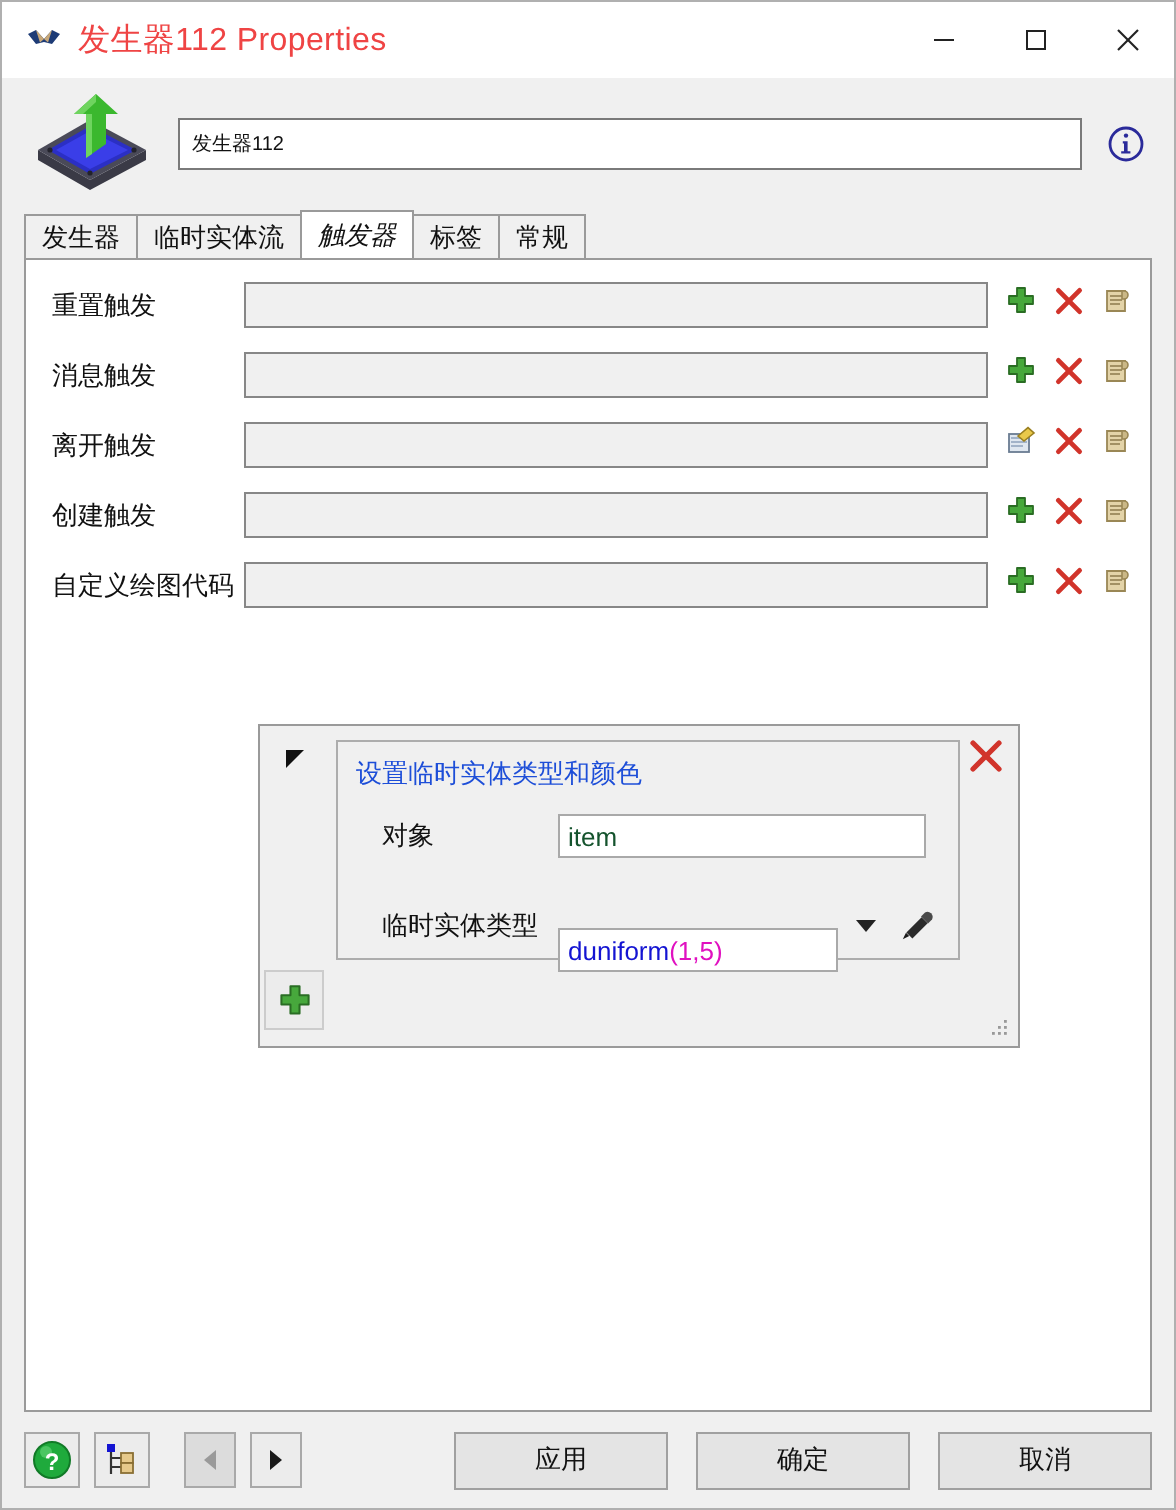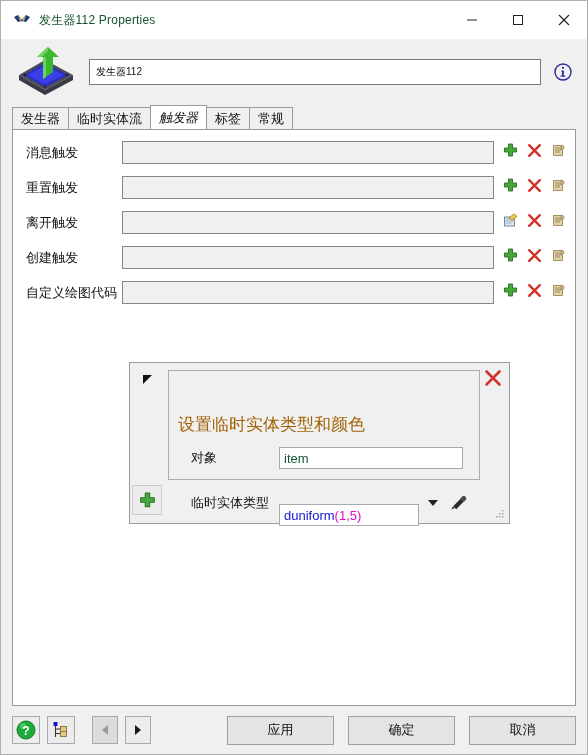--- a/index.html
+++ b/index.html
@@ -38,22 +38,22 @@
   .title-icon {
     margin-left: 11px;
     margin-right: 7px;
     width: 20px;
     height: 20px;
     display: flex;
     align-items: center;
     justify-content: center;
   }
   .title-text {
-    font-size: 12px;
-    color: #14532d;
+    font-size: 16px;
+    color: #ef4444;
     letter-spacing: .2px;
     white-space: nowrap;
   }
   .win-buttons {
     margin-left: auto;
     display: flex;
     height: 38px;
   }
   .win-btn {
     width: 46px;
@@ -231,24 +231,23 @@
     position: absolute;
     left: 38px;
     top: 7px;
     right: 29px;
     height: 110px;
     background: #f0f0f0;
     border: 1px solid #adadad;
     box-sizing: border-box;
   }
   .popup-title {
-    font-size: 17px;
-    color: #a16207;
+    font-size: 13px;
+    color: #1d4ed8;
     padding: 7px 0 0 9px;
-    margin-top: 35px;
   }
   .form-row {
     display: flex;
     align-items: center;
     margin-top: 11px;
     padding-left: 22px;
   }
   .form-label {
     width: 88px;
     flex: 0 0 88px;
@@ -423,21 +422,21 @@
     <div class="tab active">触发器</div>
     <div class="tab">标签</div>
     <div class="tab">常规</div>
   </div>
 
   <div class="panel">
 
     <div class="rows">
 
       <div class="row">
-        <div class="row-label">消息触发</div>
+        <div class="row-label">重置触发</div>
         <div class="row-field"></div>
         <div class="row-icons">
           <div class="ico">
             <svg width="15" height="15" viewBox="0 0 15 15">
                 <path d="M5.5 1 h4 v4 h4 v4 h-4 v4 h-4 v-4 h-4 v-4 h4 z" fill="#47a83c" stroke="#2a6d24" stroke-width="0.9" stroke-linejoin="round"></path>
               </svg>
           </div>
           <div class="ico">
             <svg width="15" height="15" viewBox="0 0 15 15">
                 <line x1="2.2" y1="2.2" x2="12.8" y2="12.8" stroke="#d1342b" stroke-width="2.4" stroke-linecap="round"></line>
@@ -448,21 +447,21 @@
             <svg width="15" height="15" viewBox="0 0 15 15">
                 <path d="M2.5 2.5 h9 v10 h-9 z" fill="#e3d3a8" stroke="#9a8755" stroke-width="0.9"></path>
                 <path d="M4 5 h6 M4 7 h6 M4 9 h5" stroke="#8d7b4c" stroke-width="0.8"></path>
                 <path d="M11 2.5 a2 2 0 0 1 0 4 h-1 v-4 z" fill="#cbb887" stroke="#9a8755" stroke-width="0.8"></path>
               </svg>
           </div>
         </div>
       </div>
 
       <div class="row">
-        <div class="row-label">重置触发</div>
+        <div class="row-label">消息触发</div>
         <div class="row-field"></div>
         <div class="row-icons">
           <div class="ico">
             <svg width="15" height="15" viewBox="0 0 15 15">
                 <path d="M5.5 1 h4 v4 h4 v4 h-4 v4 h-4 v-4 h-4 v-4 h4 z" fill="#47a83c" stroke="#2a6d24" stroke-width="0.9" stroke-linejoin="round"></path>
               </svg>
           </div>
           <div class="ico">
             <svg width="15" height="15" viewBox="0 0 15 15">
                 <line x1="2.2" y1="2.2" x2="12.8" y2="12.8" stroke="#d1342b" stroke-width="2.4" stroke-linecap="round"></line>

